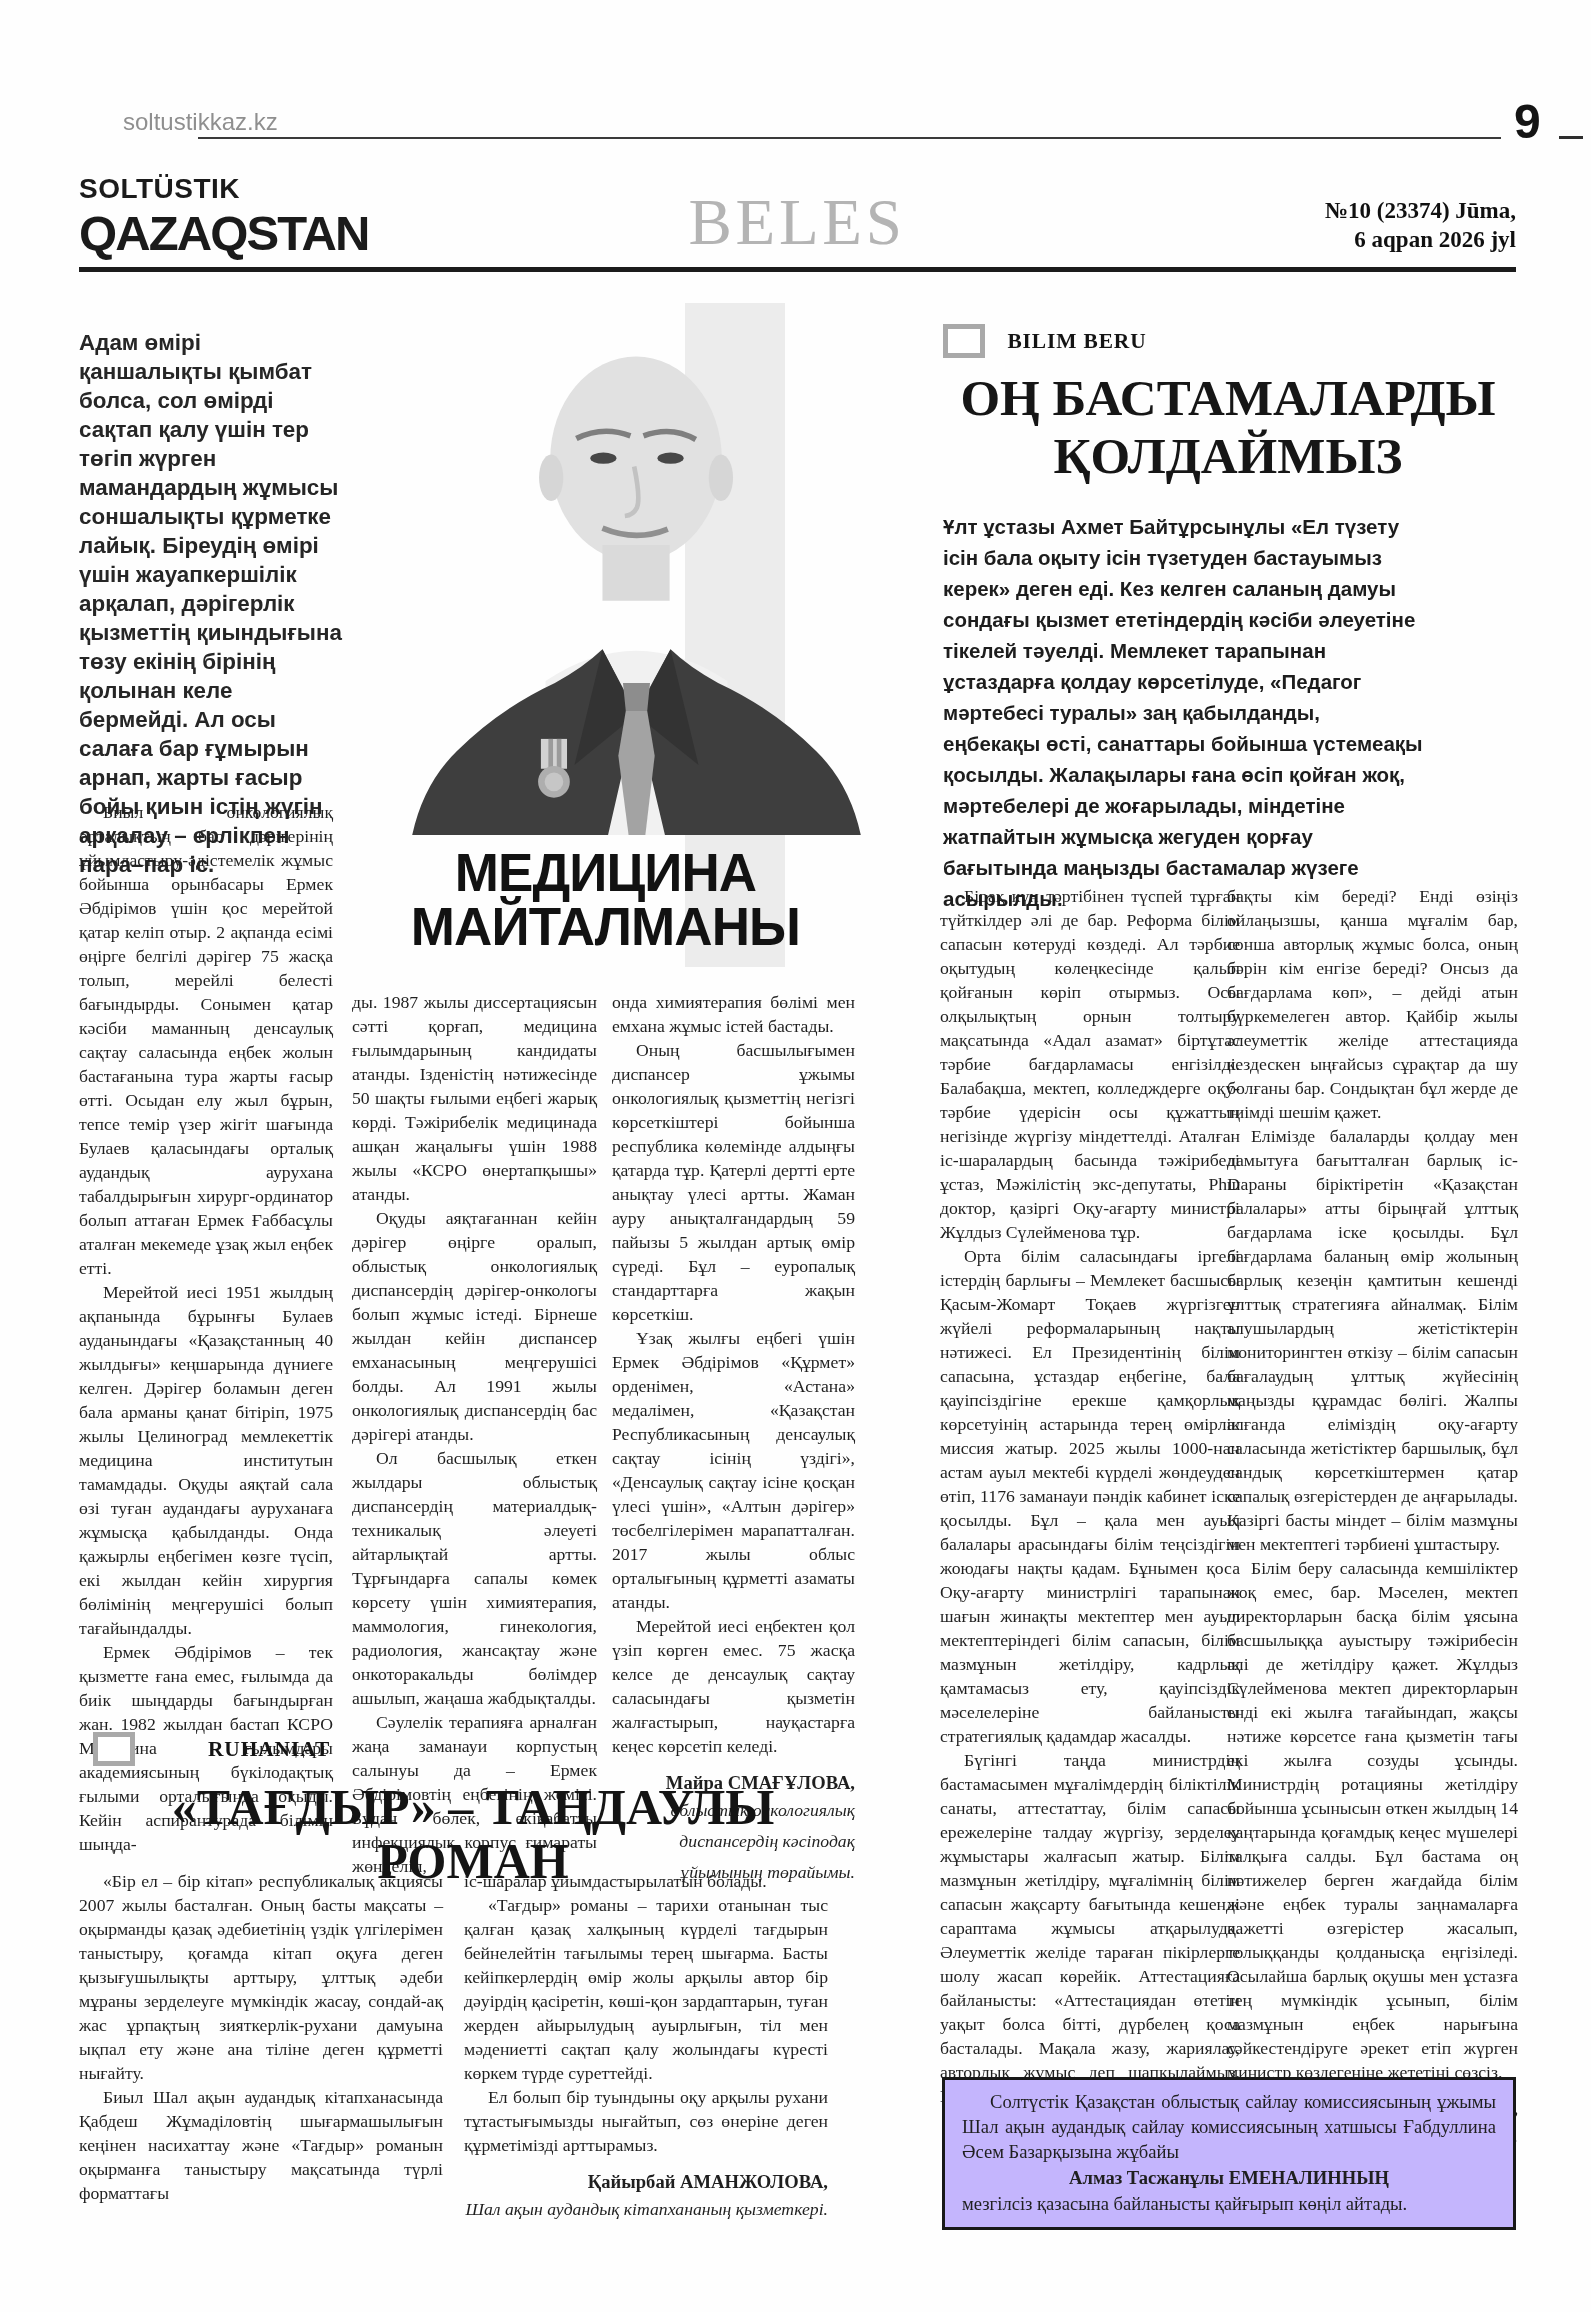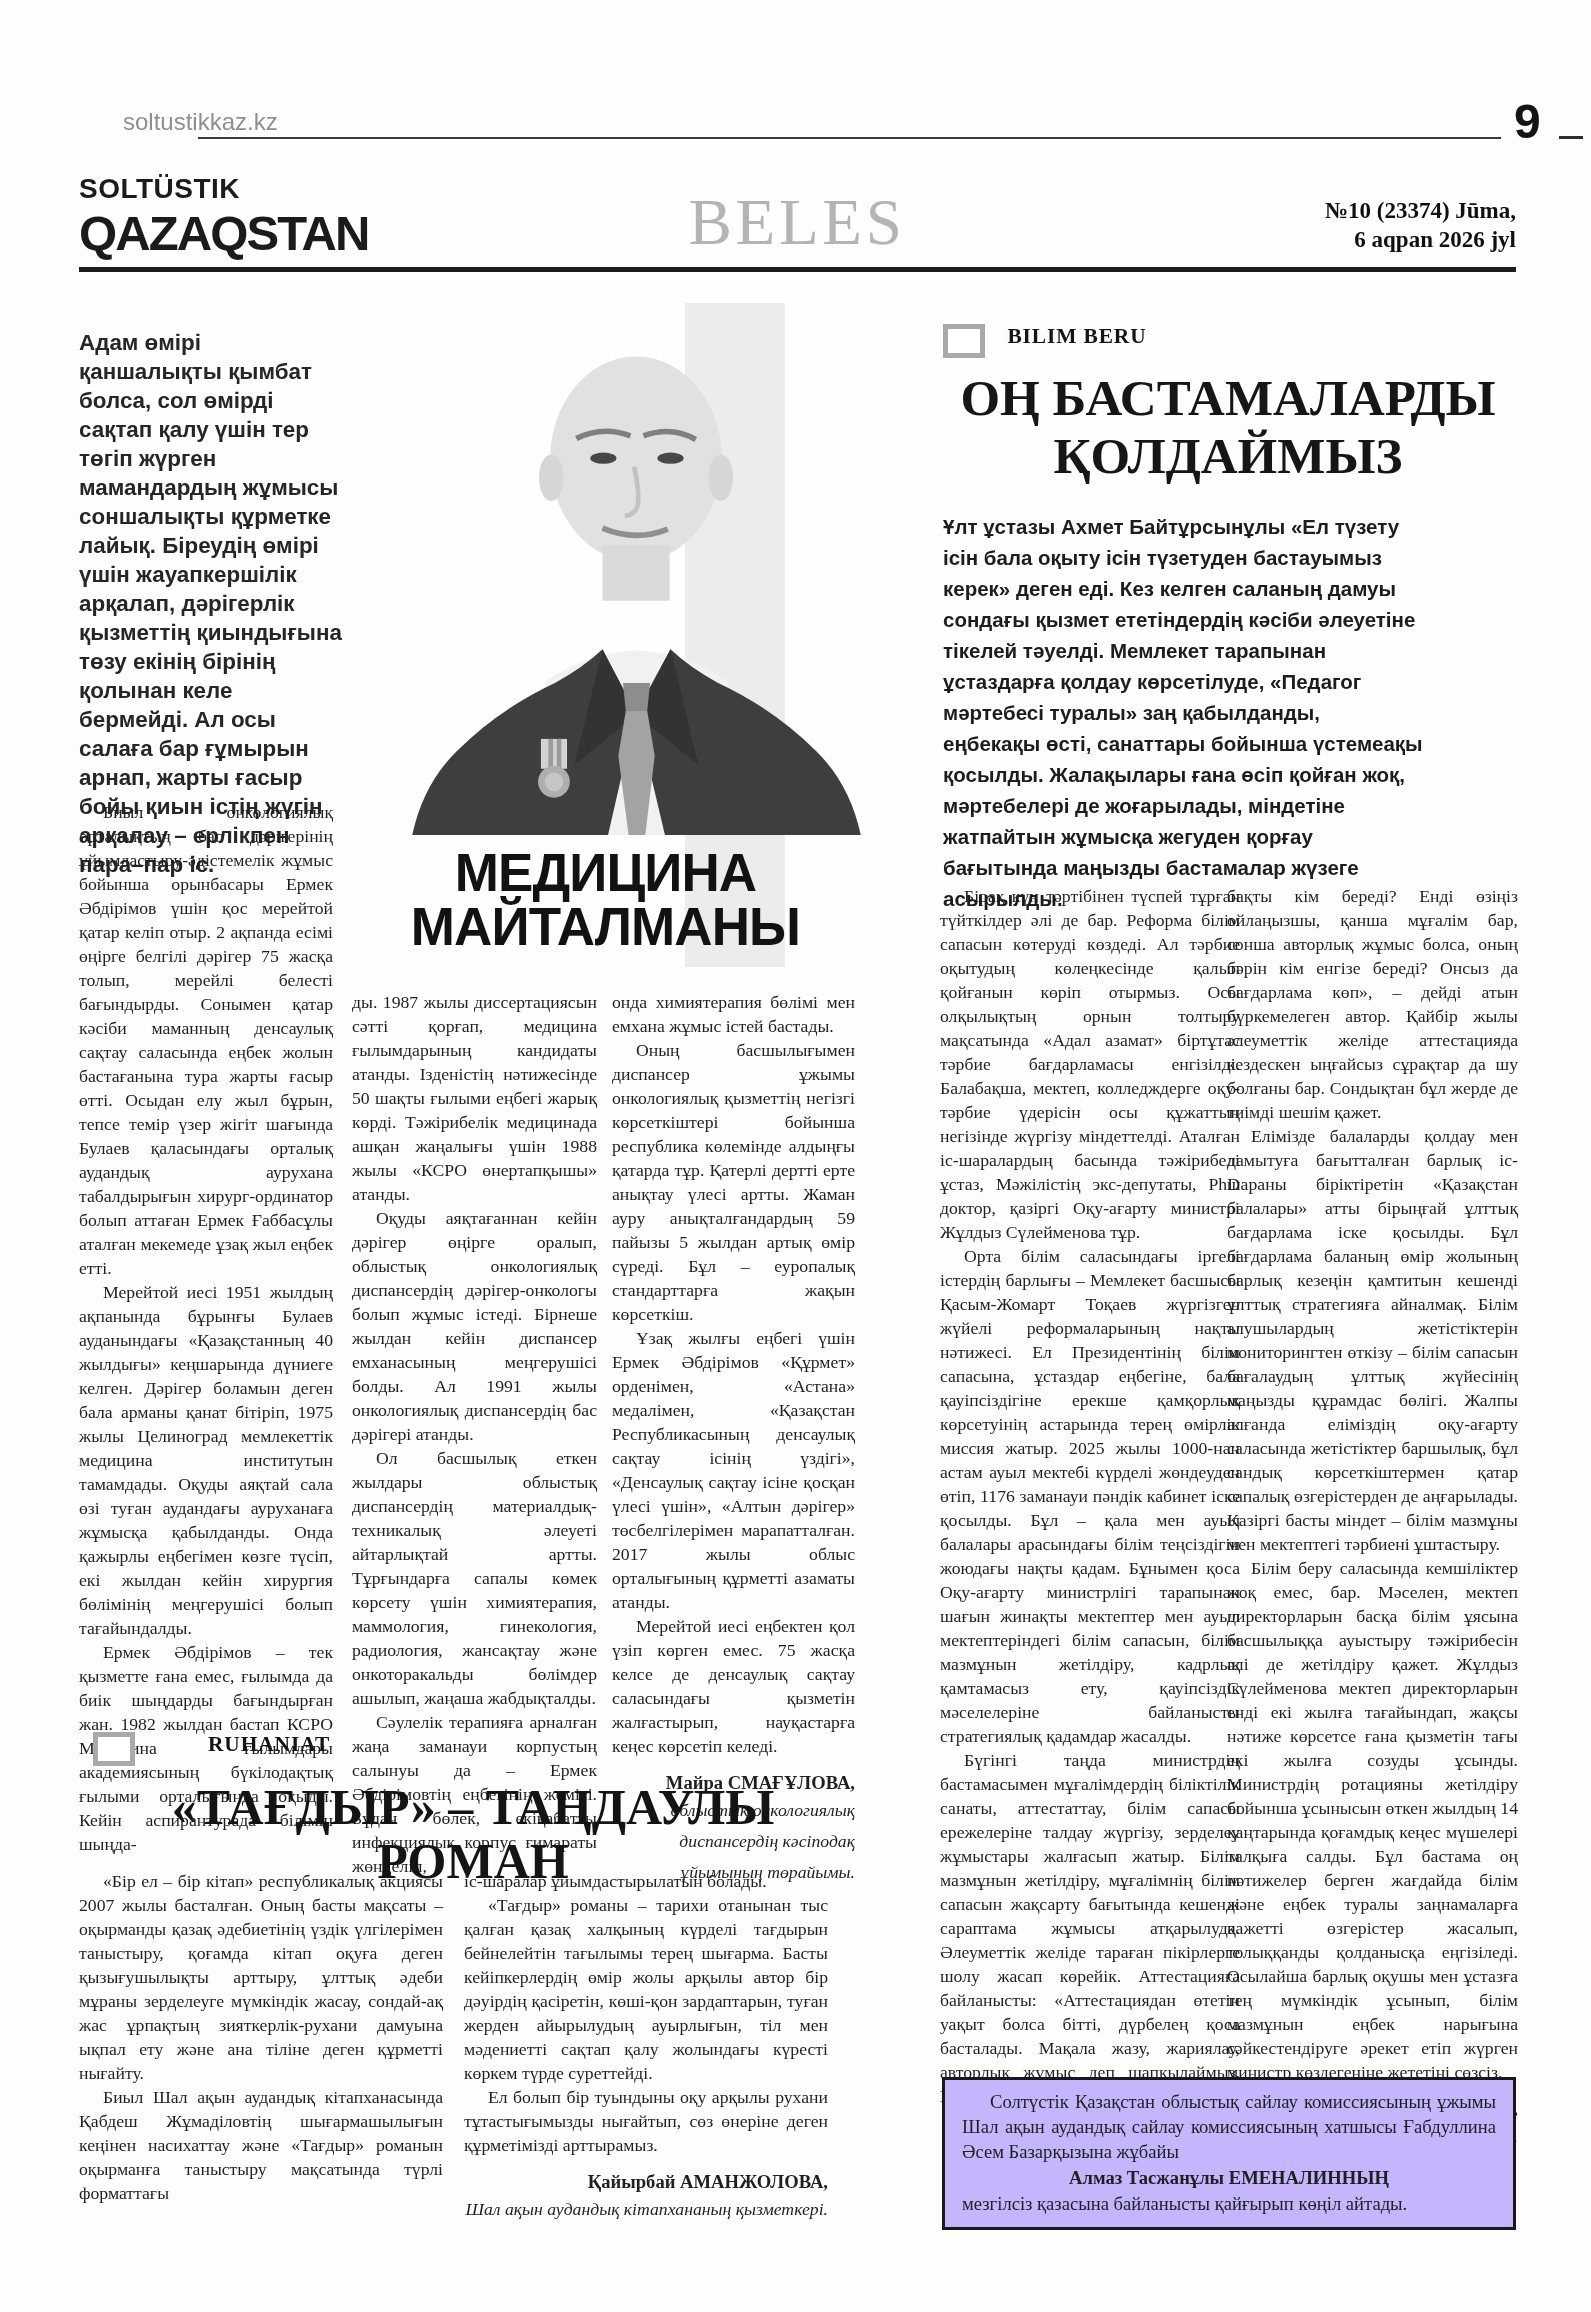--- a/index.html
+++ b/index.html
@@ -34,21 +34,21 @@
          font-weight:bold;font-size:22.4px;line-height:29px;color:#262626;}
   .left-col{left:79px;top:800px;width:254px;}
   .gray-strip{left:685px;top:303px;width:100px;height:664px;background:#ececec;}
   .photo{left:401px;top:280px;width:471px;height:555px;}
   .headline-med{left:348px;top:846px;width:515px;text-align:center;font-family:"Liberation Sans",sans-serif;
                 font-weight:bold;font-size:53px;line-height:54px;letter-spacing:-0.9px;color:#121212;}
   .mid1{left:352px;top:990px;width:245px;}
   .mid2{left:612px;top:990px;width:243px;}
 
   
-  .kicker{display:flex;}
+  .kicker{display:flex;align-items:center;}
   .kicker-box{width:32px;height:24px;border:5.6px solid #a9a9a9;background:#fff;flex:0 0 auto;}
   .kicker-label{font-weight:bold;font-size:21.4px;letter-spacing:0.9px;color:#141414;}
   #bilim-kicker{left:943px;top:324px;}
   #bilim-kicker .kicker-label{margin-left:22.4px;}
   #ruh-kicker{left:93px;top:1732px;}
   #ruh-kicker .kicker-label{margin-left:73px;}
 
   
   .headline-bilim{left:940px;top:369px;width:576px;text-align:center;font-weight:bold;
                   font-size:51px;line-height:58px;color:#161616;}

